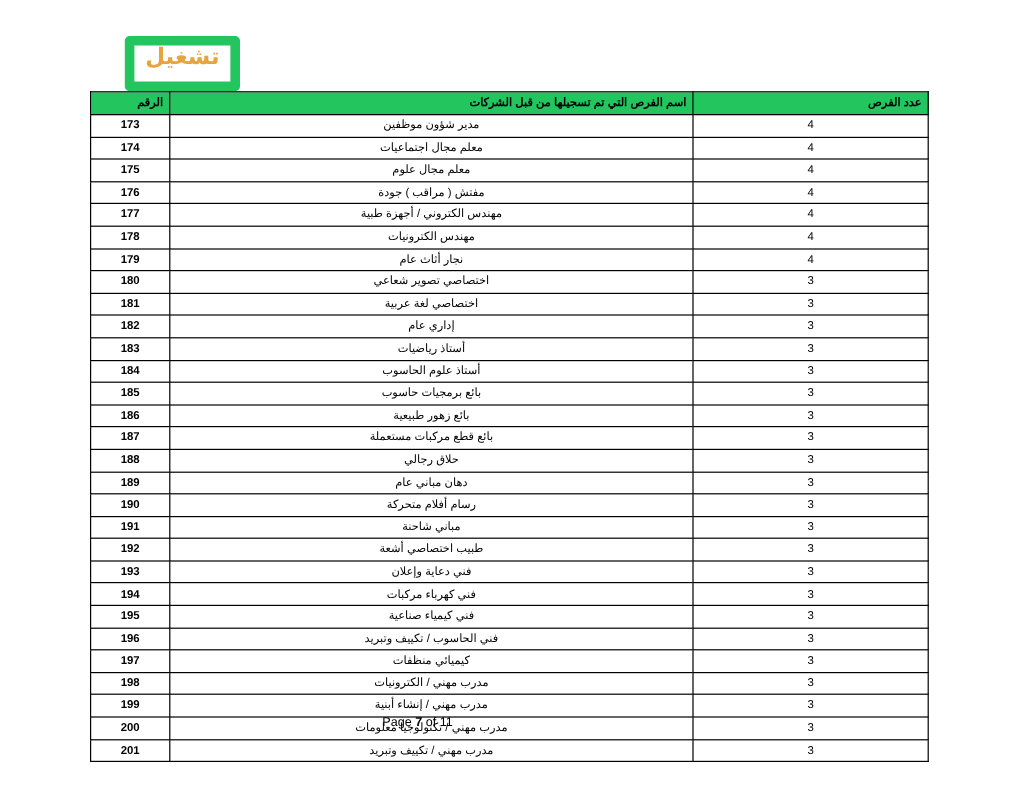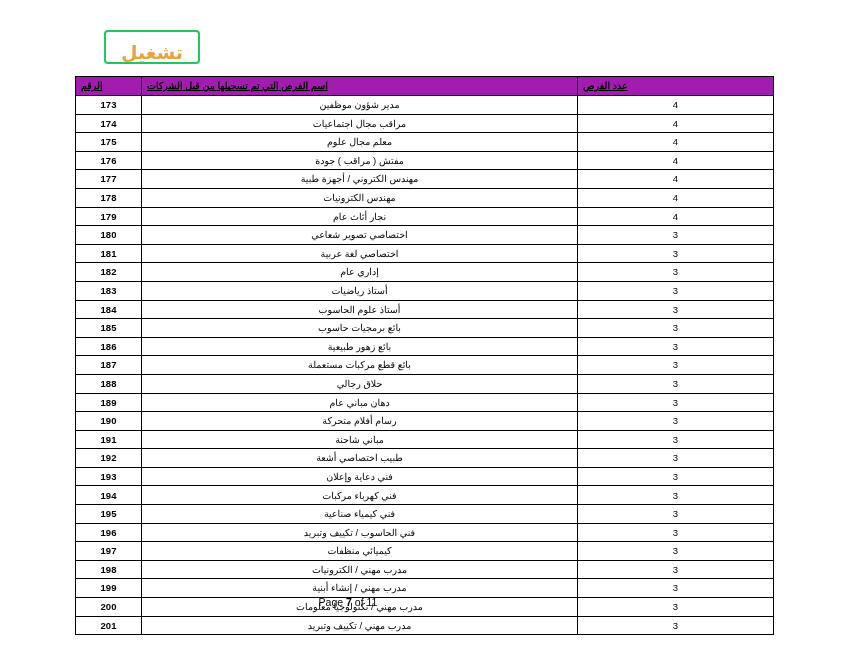--- a/index.html
+++ b/index.html
@@ -26,25 +26,25 @@
   
   .logo-wrap {
     position: absolute;
     top: 30px;
     left: 100px;
     width: 100px;
     height: 36px;
   }
   .logo-box {
     width: 96px;
-    height: 34px;
-    border: 2px solid #22c55e;
+    height: 46px;
+    border: 8px solid #22c55e;
     border-radius: 4px;
     display: flex;
-    align-items: flex-end;
+    align-items: flex-start;
     justify-content: center;
     background: #ffffff;
     box-sizing: border-box;
   }
   .logo-text {
     color: #e8a33d;
     font-size: 19px;
     font-weight: bold;
     letter-spacing: 0px;
     line-height: 1;
@@ -78,26 +78,25 @@
   table.jobs th,
   table.jobs td {
     border: 1px solid #000000;
     height: 18.6px;
     padding: 0 5px;
     font-size: 9.5px;
     line-height: 1;
     box-sizing: border-box;
   }
   table.jobs thead th {
-    background: #a21caf;
+    background: #22c55e;
     font-weight: bold;
     font-size: 9.5px;
-    text-align: left;
+    text-align: right;
     height: 19px;
-    text-decoration: underline;
   }
   th.col-num, td.col-num {
     width: 66px;
     text-align: center;
     font-weight: bold;
   }
   th.col-name, td.col-name {
     width: 436px;
     text-align: center;
   }
@@ -150,21 +149,21 @@
         </tr>
       </thead>
       <tbody id="jobs-body">
           <tr>
             <td class="col-count">4</td>
             <td class="col-name">مدير شؤون موظفين</td>
             <td class="col-num">173</td>
           </tr>
           <tr>
             <td class="col-count">4</td>
-            <td class="col-name">مراقب مجال اجتماعيات</td>
+            <td class="col-name">معلم مجال اجتماعيات</td>
             <td class="col-num">174</td>
           </tr>
           <tr>
             <td class="col-count">4</td>
             <td class="col-name">معلم مجال علوم</td>
             <td class="col-num">175</td>
           </tr>
           <tr>
             <td class="col-count">4</td>
             <td class="col-name">مفتش ( مراقب ) جودة</td>

